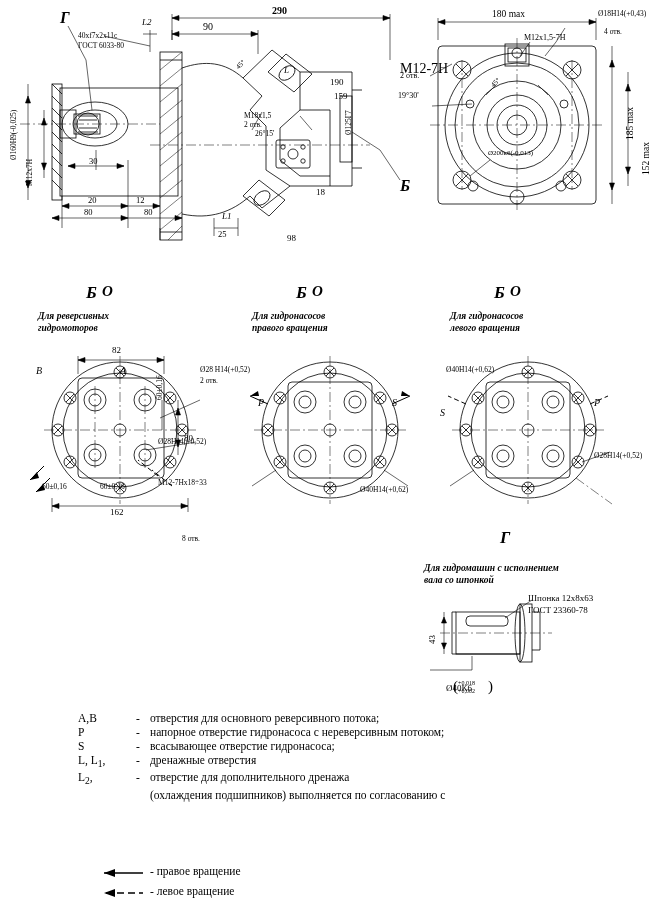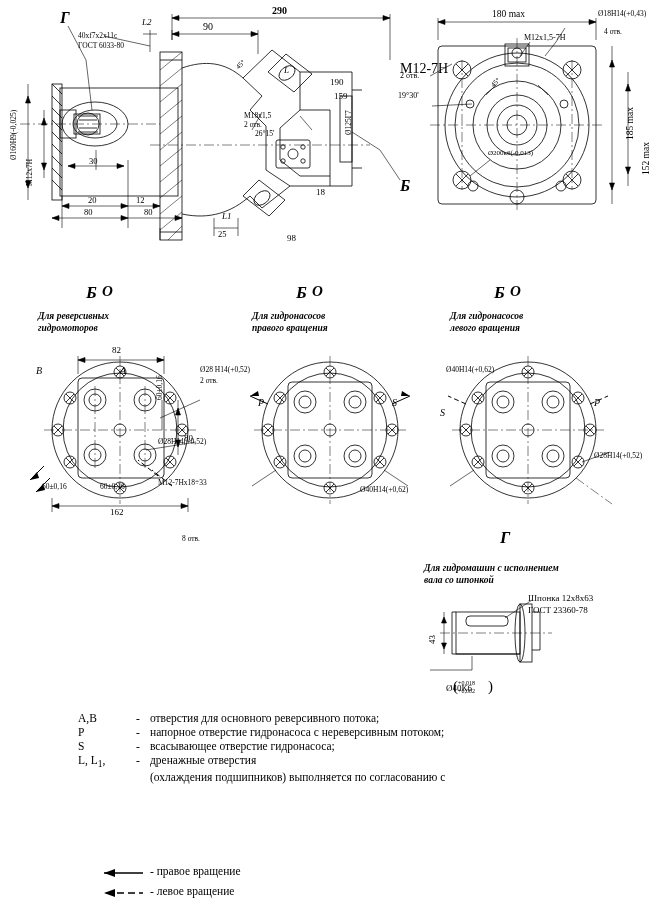--- a/index.html
+++ b/index.html
@@ -515,20 +515,25 @@
       <td class="k">S</td>
       <td class="d">-</td>
       <td>всасывающее  отверстие гидронасоса;</td>
     </tr>
     <tr>
       <td class="k">L, L<sub>1</sub>,</td>
       <td class="d">-</td>
       <td>дренажные отверстия</td>
     </tr>
     <tr>
+      <td class="k">L<sub>2</sub>,</td>
+      <td class="d">-</td>
+      <td>отверстие для дополнительного дренажа</td>
+    </tr>
+    <tr>
       <td class="k"></td>
       <td class="d"></td>
       <td>(охлаждения подшипников) выполняется по согласованию с</td>
     </tr>
   </tbody>
     </table>
 </div>
 
 <div class="lbl" style="left:150px;top:866px;font-size:11.5px;">- правое вращение</div>
 <div class="lbl" style="left:150px;top:886px;font-size:11.5px;">- левое вращение</div>

